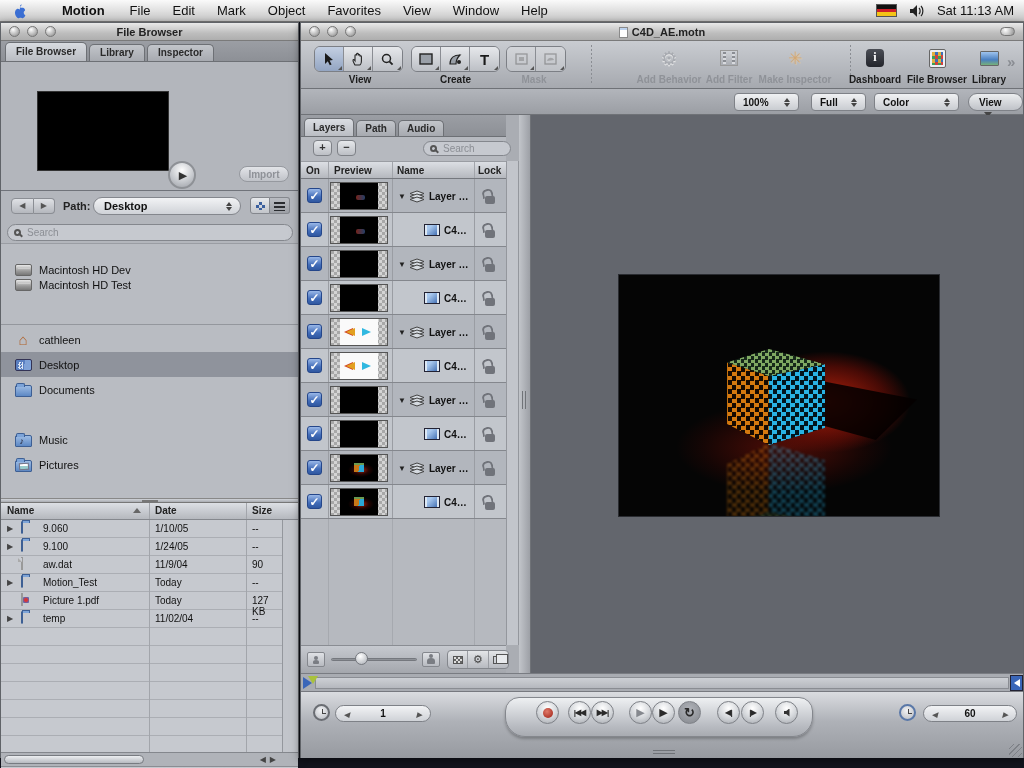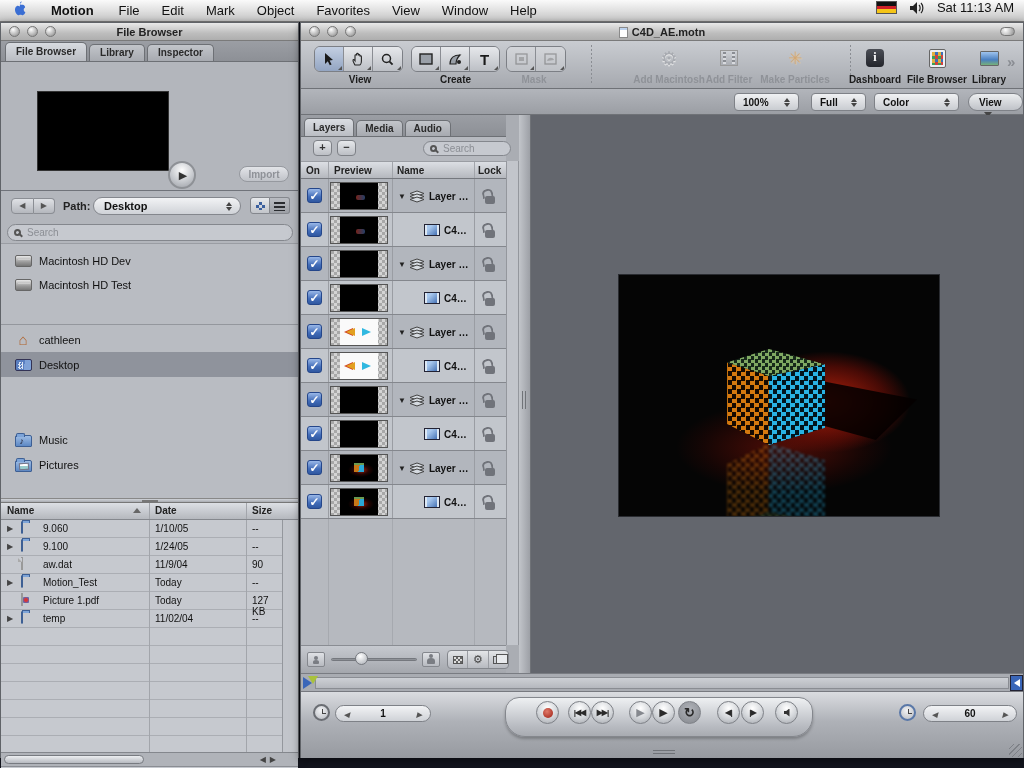--- a/index.html
+++ b/index.html
@@ -3,21 +3,21 @@
 <meta charset="utf-8">
 <style>
   * { margin:0; padding:0; box-sizing:border-box; }
   html,body { width:1024px; height:768px; overflow:hidden; }
   body { font-family:"Liberation Sans", sans-serif; background:#12141d; position:relative; }
   .abs { position:absolute; }
 
   
   .menubar { position:absolute; left:0; top:0; width:1024px; height:22px;
     background:linear-gradient(#fafafa,#d6d6d6 70%,#c8c8c8); border-bottom:1px solid #7d7d7d;
-    display:flex; align-items:flex-start; font-size:13px; color:#111; }
+    display:flex; align-items:center; font-size:13px; color:#111;gap:11px; }
   .apple-wrap { padding:0 14px 0 12px; display:flex; align-items:center; }
   .menu-item { padding:0 11px; line-height:21px; }
   .menu-item.bold { font-weight:bold; padding-right:14px; }
   .menu-right { margin-left:auto; display:flex; align-items:center; gap:12px; padding-right:10px; }
   .flag { width:21px; height:13px; border:1px solid #555; display:flex; flex-direction:column; }
   .flag i { flex:1; display:block; }
   .flag .f1{background:#111;} .flag .f2{background:#cf2028;} .flag .f3{background:#f5c518;}
   .clock { font-size:13px; }
 
   
@@ -368,21 +368,21 @@
             </span>
         </span>
       </div>
 
       <div class="searchfield fb-search">
         <i class="mag"></i>
         <input placeholder="Search" style="">
       </div>
 
       <div class="fb-sidebar" id="fb-sidebar">
-          <div class="sb-row" style="top: 4px;">
+          <div class="sb-row" style="top: 13px;">
             <span class="sb-ic">
               <i class="ic-hd"></i>
             </span>
             <span>Macintosh HD Dev</span>
           </div>
           <div class="sb-row" style="top: 28px;">
             <span class="sb-ic">
               <i class="ic-hd"></i>
             </span>
             <span>Macintosh HD Test</span>
@@ -392,20 +392,26 @@
             <span class="sb-ic">
               <span class="ic-home">⌂</span>
             </span>
             <span>cathleen</span>
           </div>
           <div class="sb-row sel" style="top: 108px;">
             <span class="sb-ic">
               <i class="ic-desk"></i>
             </span>
             <span>Desktop</span>
+          </div>
+          <div class="sb-row" style="top: 133px;">
+            <span class="sb-ic">
+              <i class="ic-folder"></i>
+            </span>
+            <span>Documents</span>
           </div>
           <div class="sb-row" style="top: 183px;">
             <span class="sb-ic">
               <i class="ic-folder">
                 <i class="ov-mu">♪</i>
               </i>
             </span>
             <span>Music</span>
           </div>
           <div class="sb-row" style="top: 208px;">
@@ -565,29 +571,29 @@
           <i class="corner"></i>
           </span>
       </span>
       <span class="tb-label dis" style="left:205px; width:56px;">Mask</span>
 
       <i class="dot-sep" style="left:290px;"></i>
 
       <span class="act-btn" style="left:355px;">
           <span class="gear-g">⚙</span>
         </span>
-      <span class="tb-label dis" style="left:318px; width:100px;">Add Macintosh</span>
+      <span class="tb-label dis" style="left:318px; width:100px;">Add Behavior</span>
       <span class="act-btn" style="left:415px;">
           <i class="ic-film"></i>
         </span>
       <span class="tb-label dis" style="left:388px; width:80px;">Add Filter</span>
       <span class="act-btn" style="left:481px;">
           <span class="ic-sparkle">✳</span>
         </span>
-      <span class="tb-label dis" style="left:444px; width:100px;">Make Particles</span>
+      <span class="tb-label dis" style="left:444px; width:100px;">Make Inspector</span>
 
       <i class="dot-sep" style="left:549px;"></i>
 
       <span class="act-btn" style="left:561px;">
           <span class="ic-dash">i</span>
         </span>
       <span class="tb-label" style="left:534px; width:80px;">Dashboard</span>
       <span class="act-btn" style="left:623px;">
           <i class="ic-fbgrid"></i>
         </span>
@@ -623,21 +629,21 @@
       </span>
       <span class="view-menu-btn" style="left:667px;">
         <span>View</span><i class="vm-tri"></i>
       </span>
     </div>
 
     <div class="mw-content">
       <div class="layers-panel">
         <div class="panel-tabs" id="panel-tabs">
             <span class="p-tab active">Layers</span>
-            <span class="p-tab">Media</span>
+            <span class="p-tab">Path</span>
             <span class="p-tab">Audio</span>
           </div>
         <div class="panel-toolbar">
           <span class="pm-btn" style="left:12px;">+</span>
           <span class="pm-btn" style="left:36px;">−</span>
           <span class="searchfield panel-search">
             <i class="mag"></i>
             <input placeholder="Search" style="">
           </span>
         </div>

